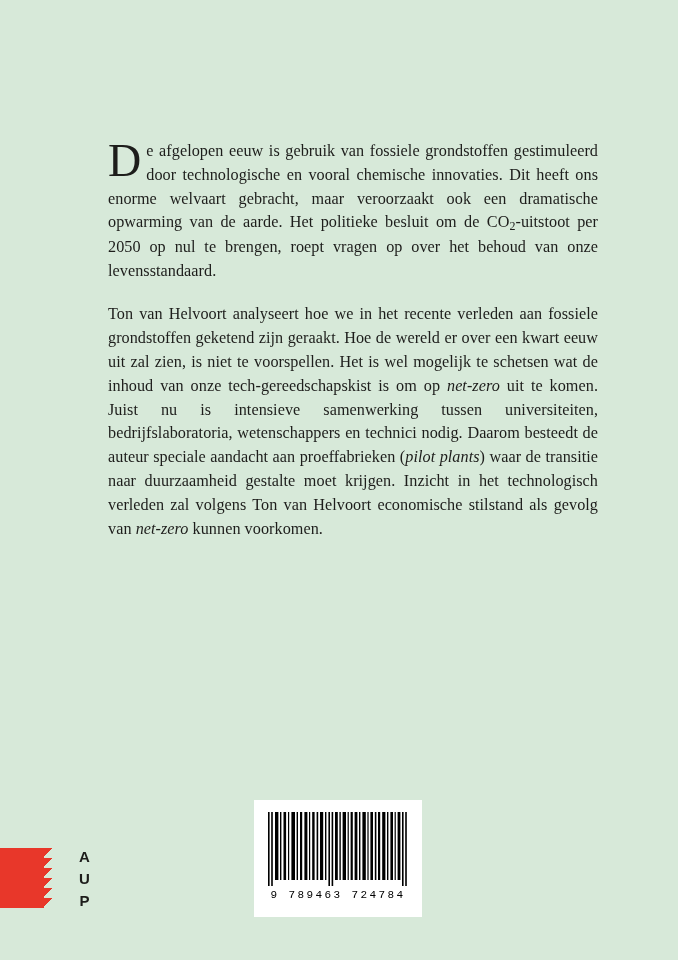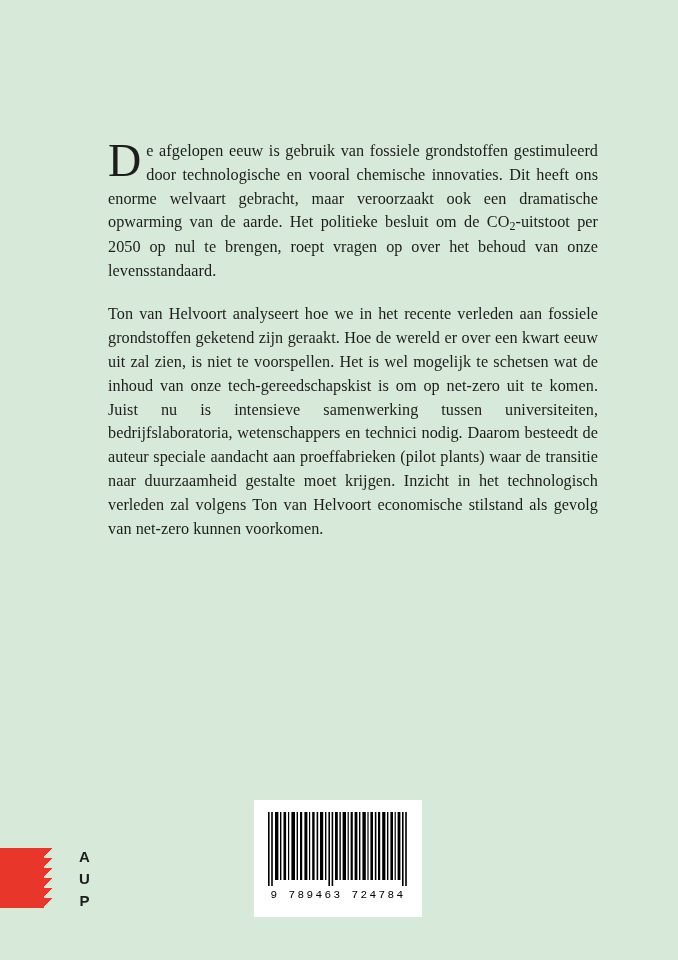--- a/index.html
+++ b/index.html
@@ -50,20 +50,21 @@
     float: left;
     font-family: "Liberation Serif", serif;
     font-size: 46px;
     line-height: 0.84;
     padding: 2px 5px 0 0;
     font-weight: normal;
     color: #1d1d1b;
   }
 
   .ital {
+    font-style: italic;
     margin-top: 29px;
   }
 
   .sub {
     font-size: 0.74em;
     vertical-align: -0.23em;
   }
 
   
   .barcode-wrap {

